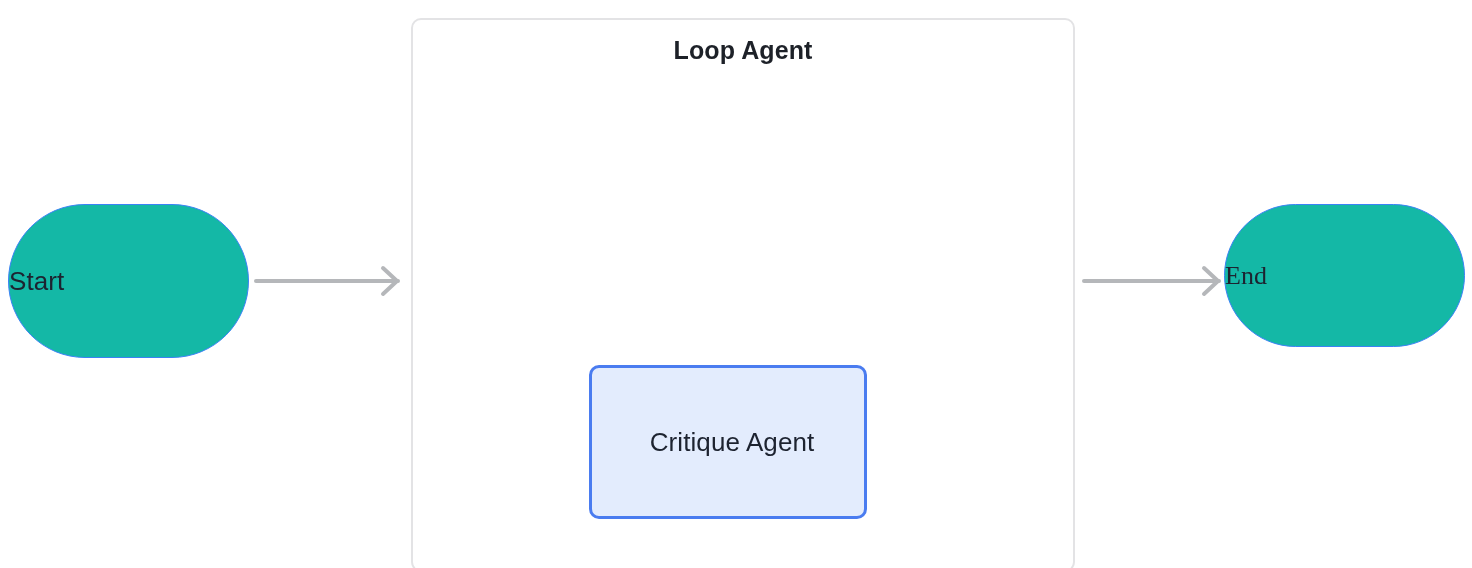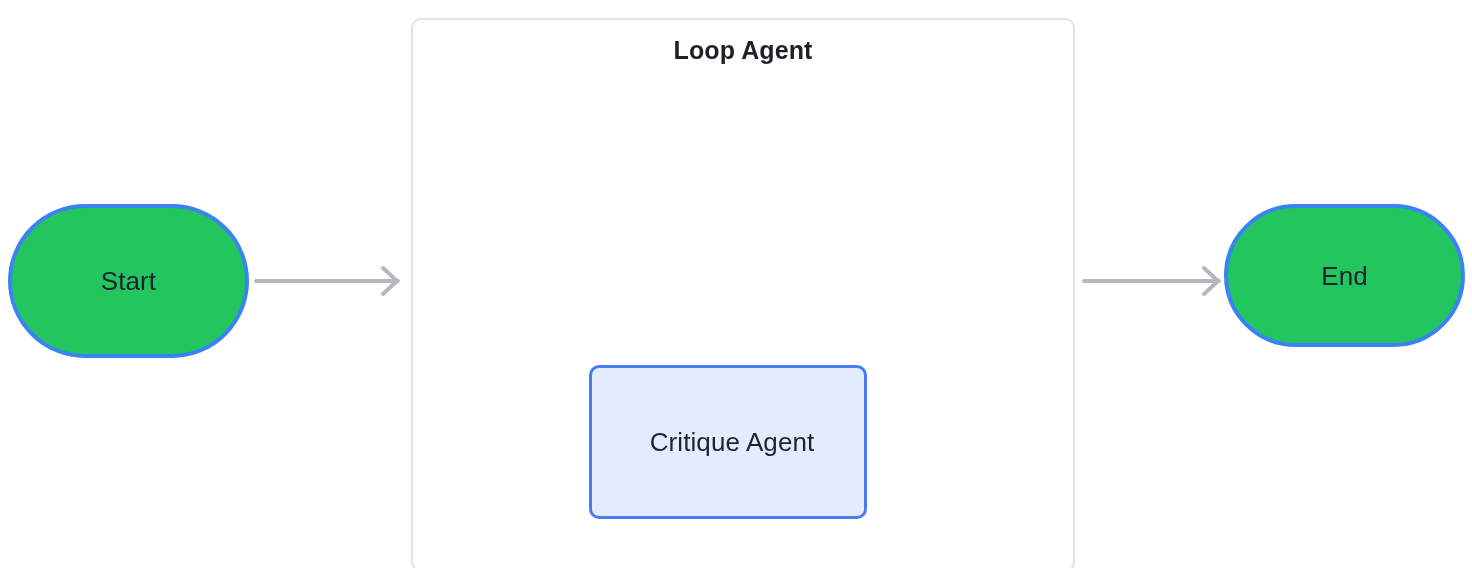--- a/index.html
+++ b/index.html
@@ -72,35 +72,35 @@
     line-height: 1;
     letter-spacing: 0.1px;
   }
   #node-main-agent   { left: 589px; top: 90px;  width: 278px; height: 154px; }
   #node-critique     { left: 589px; top: 365px; width: 278px; height: 154px; padding-left: 8px; }
 
   
   .node-term {
     position: absolute;
     box-sizing: border-box;
-    background: #22c55e;
-    border: 4px solid #3b82f6;
+    background: #14b8a6;
+    border: 1px solid #3b82f6;
     border-radius: 90px;
     display: flex;
     align-items: center;
-    justify-content: center;
+    justify-content: flex-start;
   }
   .node-term .node-label {
     font-size: 26px;
     color: #1d2330;
     line-height: 1;
     letter-spacing: 0.1px;
   }
   #node-start { left: 8px;    top: 204px; width: 241px; height: 154px; }
-  #node-end   { left: 1224px; top: 204px; width: 241px; height: 143px; }
+  #node-end   { left: 1224px; top: 204px; width: 241px; height: 143px; font-family: Liberation Serif, serif; }
 
   
   .edge-label {
     position: absolute;
     left: 845px;
     top: 282px;
     padding: 2px 6px;
     background: #ffffff;
     font-size: 25px;
     color: #1d2330;

